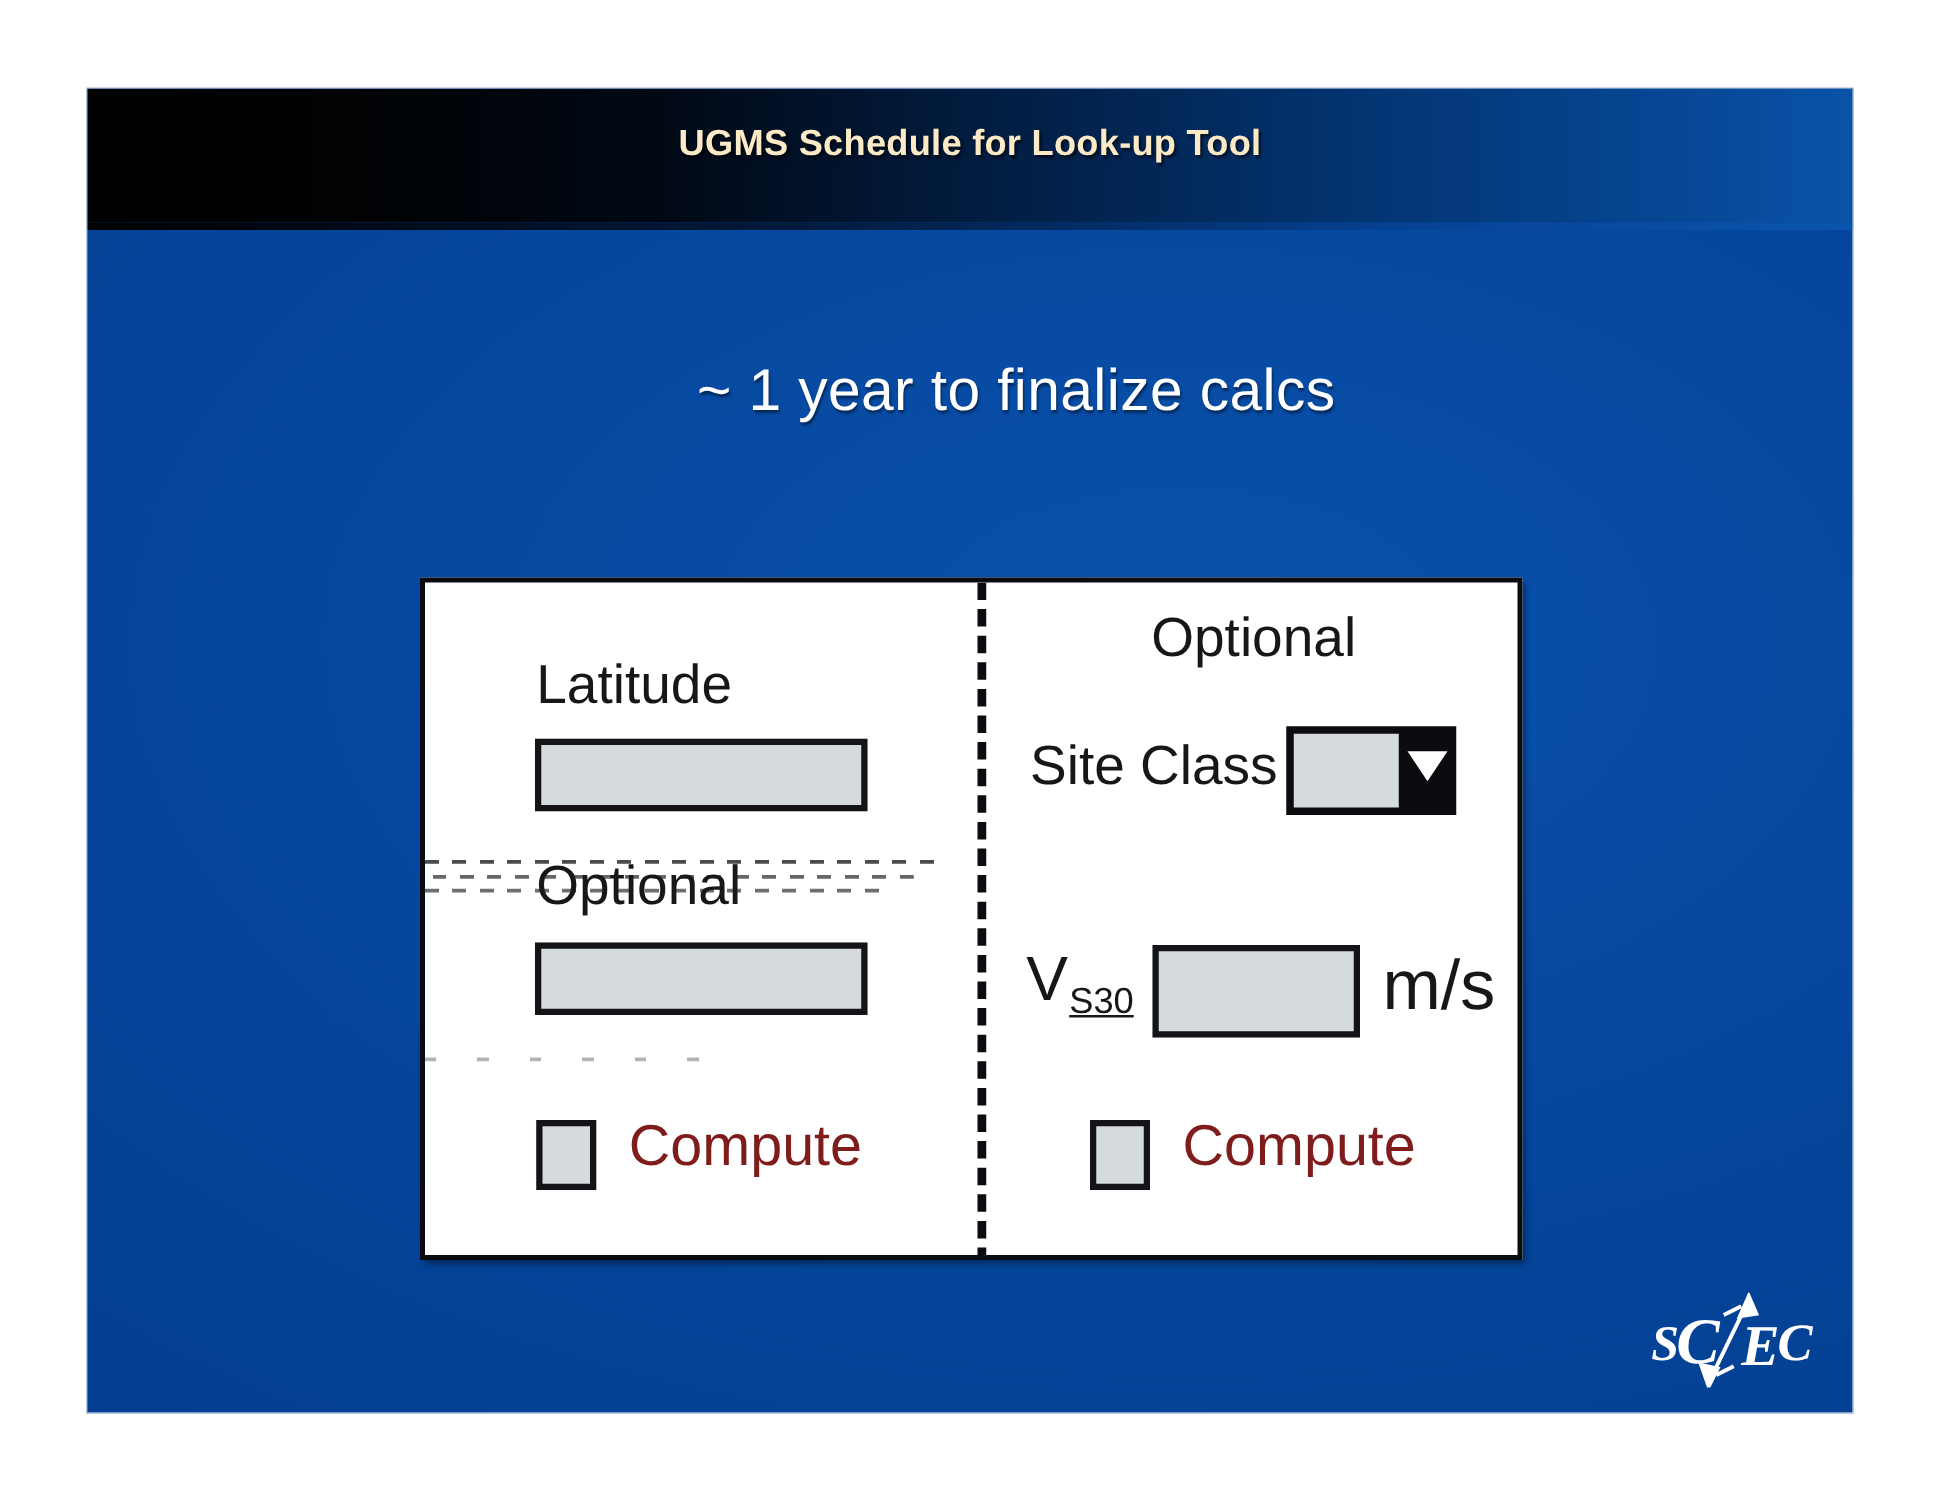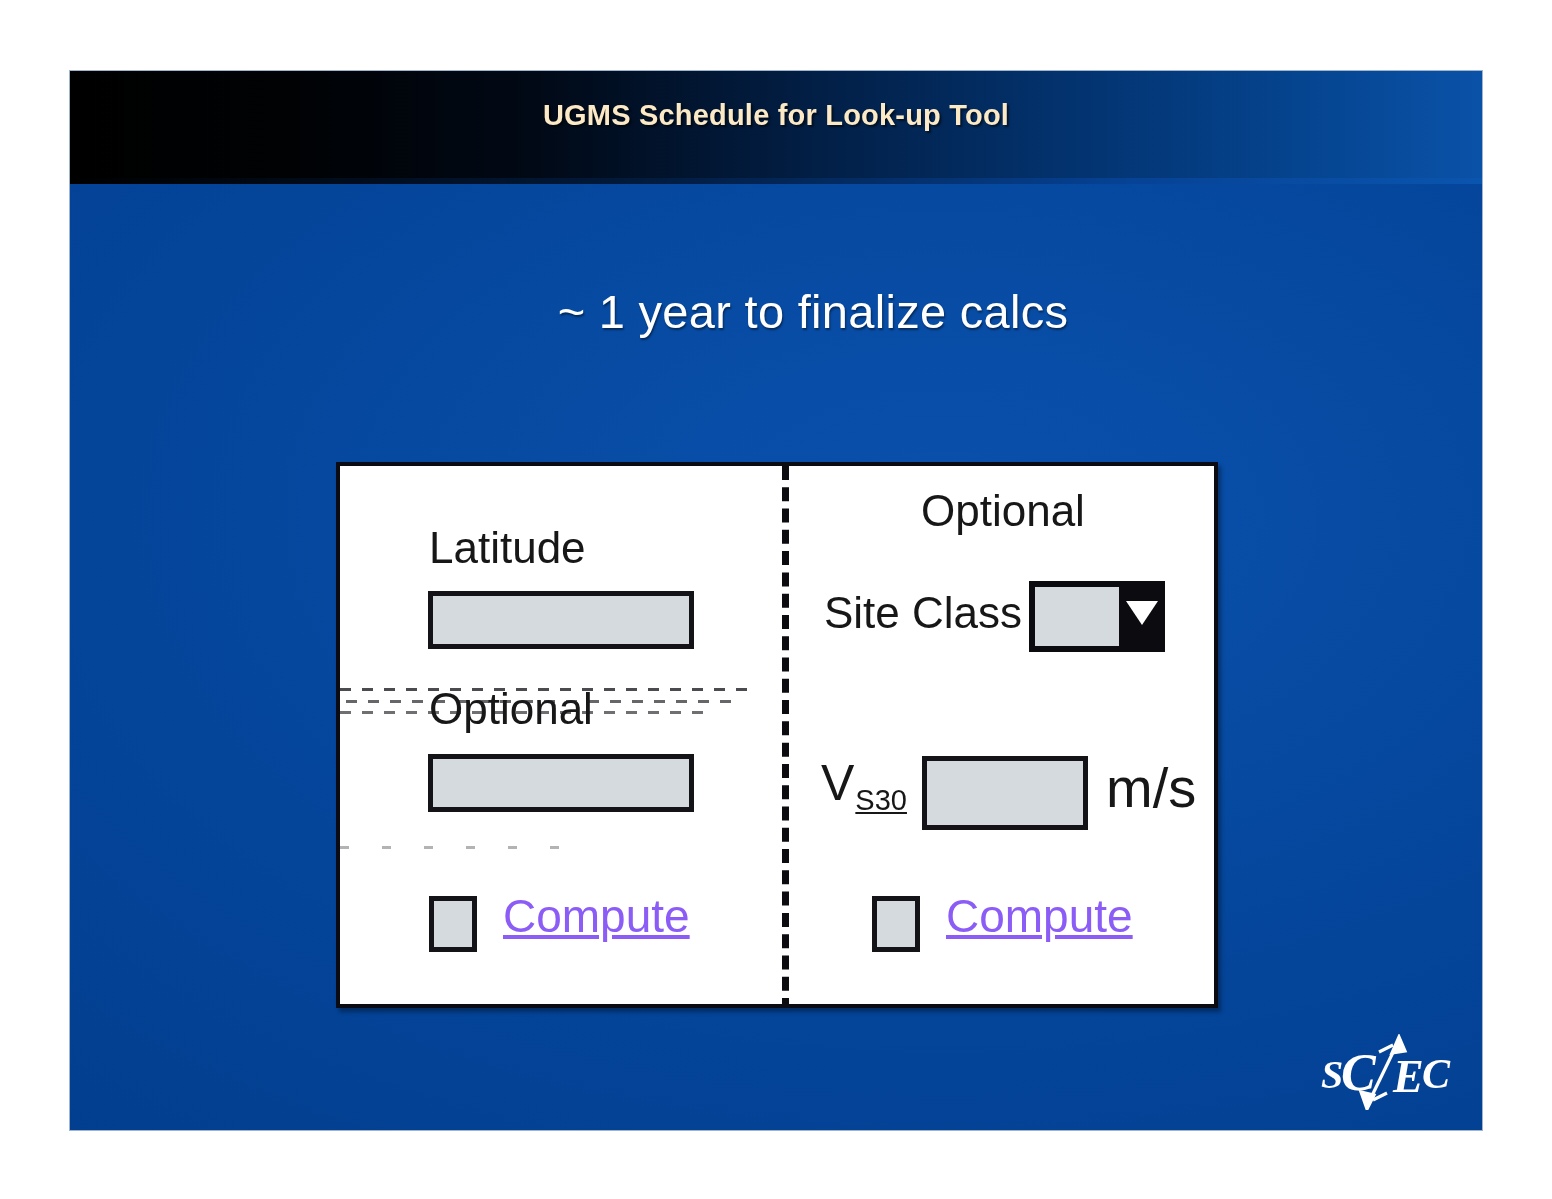--- a/index.html
+++ b/index.html
@@ -187,23 +187,22 @@
     position: absolute;
     width: 48px;
     height: 56px;
     background: #d5dade;
     border: 5px solid #131318;
     box-sizing: border-box;
   }
   .compute-label {
     position: absolute;
     font-size: 46px;
-    color: #8b5cf6;
+    color: #7f1d1d;
     white-space: nowrap;
-    text-decoration: underline;
   }
   #chk-compute-left   { left: 89px;  top: 430px; }
   #lab-compute-left   { left: 163px; top: 423px; }
   #chk-compute-right  { left: 86px;  top: 430px; }
   #lab-compute-right  { left: 160px; top: 423px; }
 
   
   .artifact {
     position: absolute;
     height: 3px;

